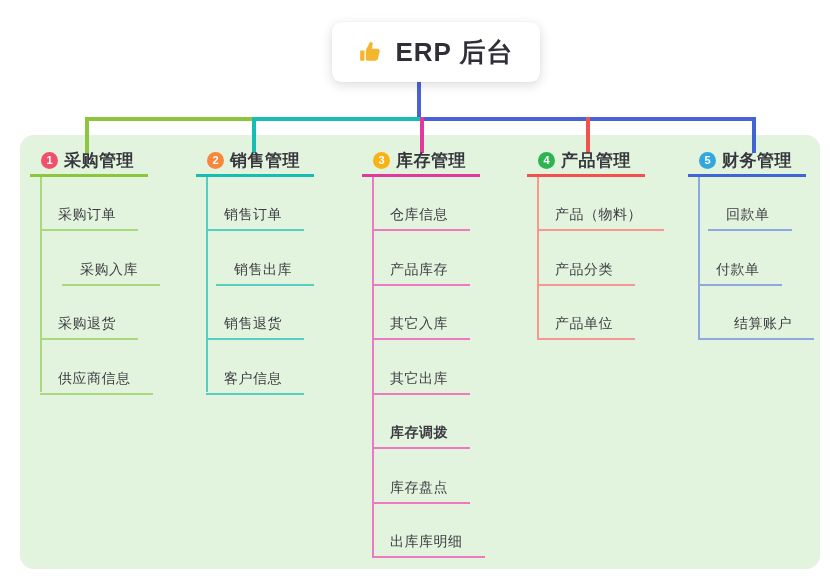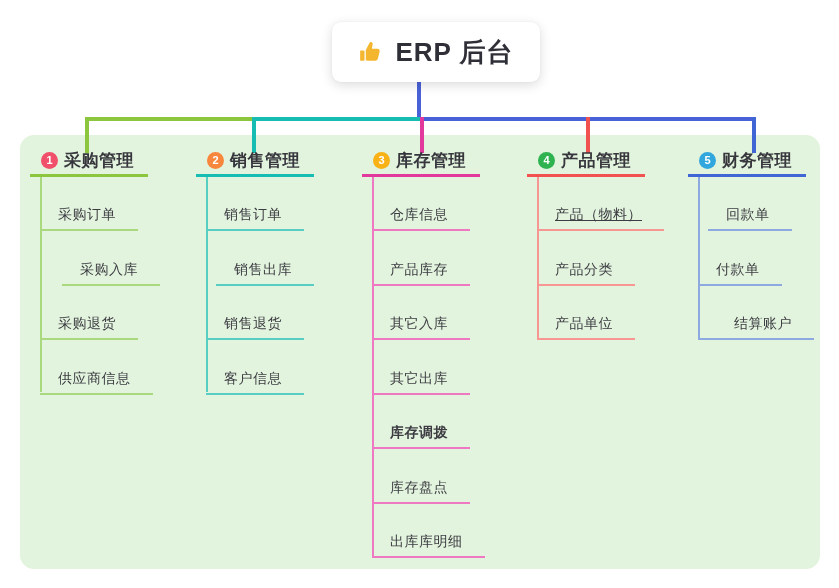--- a/index.html
+++ b/index.html
@@ -118,21 +118,21 @@
     <div class="node" style="border-bottom-color: rgb(239, 120, 194);">库存盘点</div>
     <div class="node" style="border-bottom-color: rgb(239, 120, 194);">出库库明细</div>
   </div>
 
   <div class="branch" style="left:527px">
     <div class="title" style="border-bottom-color: rgb(242, 82, 79);">
       <span class="badge" style="background-color: rgb(47, 179, 81);">4</span>
       <span class="title-label">产品管理</span>
     </div>
     <div class="trunk" style="height: 161px; background-color: rgb(247, 150, 147);"></div>
-    <div class="node" style="border-bottom-color: rgb(247, 150, 147); text-decoration: underline;">产品（物料）</div>
+    <div class="node" style="border-bottom-color: rgb(247, 150, 147);">产品（物料）</div>
     <div class="node" style="border-bottom-color: rgb(247, 150, 147);">产品分类</div>
     <div class="node" style="border-bottom-color: rgb(247, 150, 147);">产品单位</div>
   </div>
 
   <div class="branch" style="left:688px">
     <div class="title" style="border-bottom-color: rgb(63, 102, 212);">
       <span class="badge" style="background-color: rgb(50, 167, 221);">5</span>
       <span class="title-label">财务管理</span>
     </div>
     <div class="trunk" style="height: 161px; background-color: rgb(142, 168, 224);"></div>

